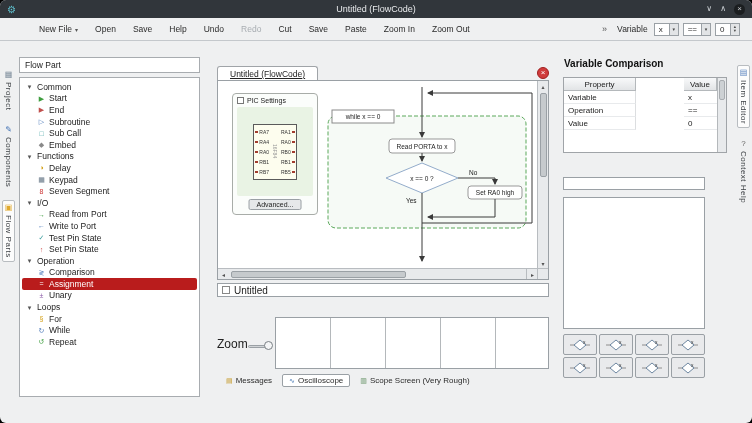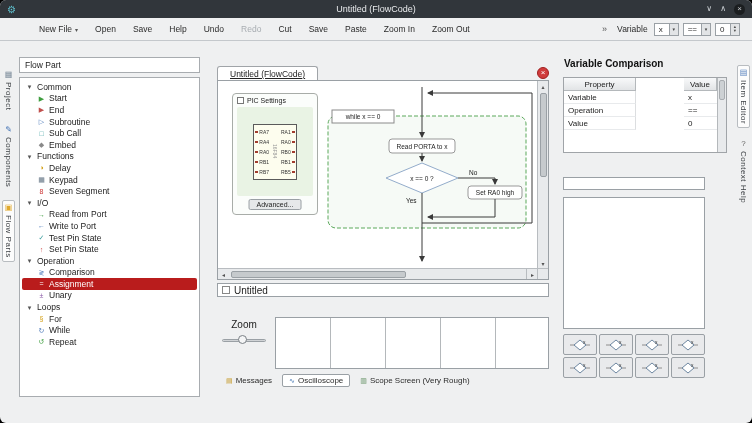--- a/index.html
+++ b/index.html
@@ -82,21 +82,21 @@
   .hthumb{height:7px;background:#c6cacd;border:1px solid #9aa0a5;border-radius:2px;flex:0 0 55%;margin-left:2px;}
   .vscroll{position:absolute;top:0;bottom:11px;right:0;width:11px;background:#e8eaec;border-left:1px solid #b8bcc0;display:flex;flex-direction:column;align-items:center;}
   .vscroll .sbtn{height:10px;width:100%;flex:0 0 10px;}
   .vthumb{width:7px;background:#c6cacd;border:1px solid #9aa0a5;border-radius:2px;flex:0 0 45%;margin-top:2px;}
   .scorner{position:absolute;right:0;bottom:0;width:11px;height:11px;background:#e8eaec;border-left:1px solid #b8bcc0;border-top:1px solid #b8bcc0;}
 
   
   .name-bar{margin-top:3px;height:14px;flex:0 0 14px;border:1px solid #9aa0a5;background:#fff;display:flex;align-items:center;gap:4px;padding:0 4px;font-size:10px;color:#222;}
   .name-icon{width:8px;height:8px;border:1px solid #888;background:#fff;}
   .zoom-row{display:flex;margin-top:20px;align-items:stretch;flex:0 0 52px;}
-  .zoom-ctl{width:54px;flex:0 0 54px;display:flex;flex-direction:column;align-items:center;font-size:10px;color:#222;padding-top:2px;}
+  .zoom-ctl{width:54px;flex:0 0 54px;display:flex;flex-direction:row;align-items:center;font-size:12px;color:#222;padding-top:2px;}
   .slider{position:relative;width:44px;height:12px;margin-top:5px;}
   .slider .track{position:absolute;left:0;right:0;top:4px;height:3px;background:#d0d3d6;border:1px solid #9aa0a5;border-radius:2px;}
   .slider .sthumb{position:absolute;left:16px;top:0;width:9px;height:9px;border-radius:50%;background:#f4f5f6;border:1px solid #7a8085;}
   .scope{flex:1;border:1px solid #9aa0a5;background:#fff;background-image:repeating-linear-gradient(to right,transparent 0,transparent 54px,#b4b8bb 54px,#b4b8bb 55px);margin-left:4px;}
   .btabs{display:flex;gap:3px;margin-top:5px;align-items:center;font-size:8px;color:#2b2b2b;padding-left:2px;}
   .btab{display:flex;align-items:center;gap:3px;padding:1px 6px;border:1px solid transparent;white-space:nowrap;}
   .btab.selected{background:#fff;border-color:#9aa0a5;border-radius:2px;}
   .btab .bicon{font-size:7px;line-height:1;}
 
   

